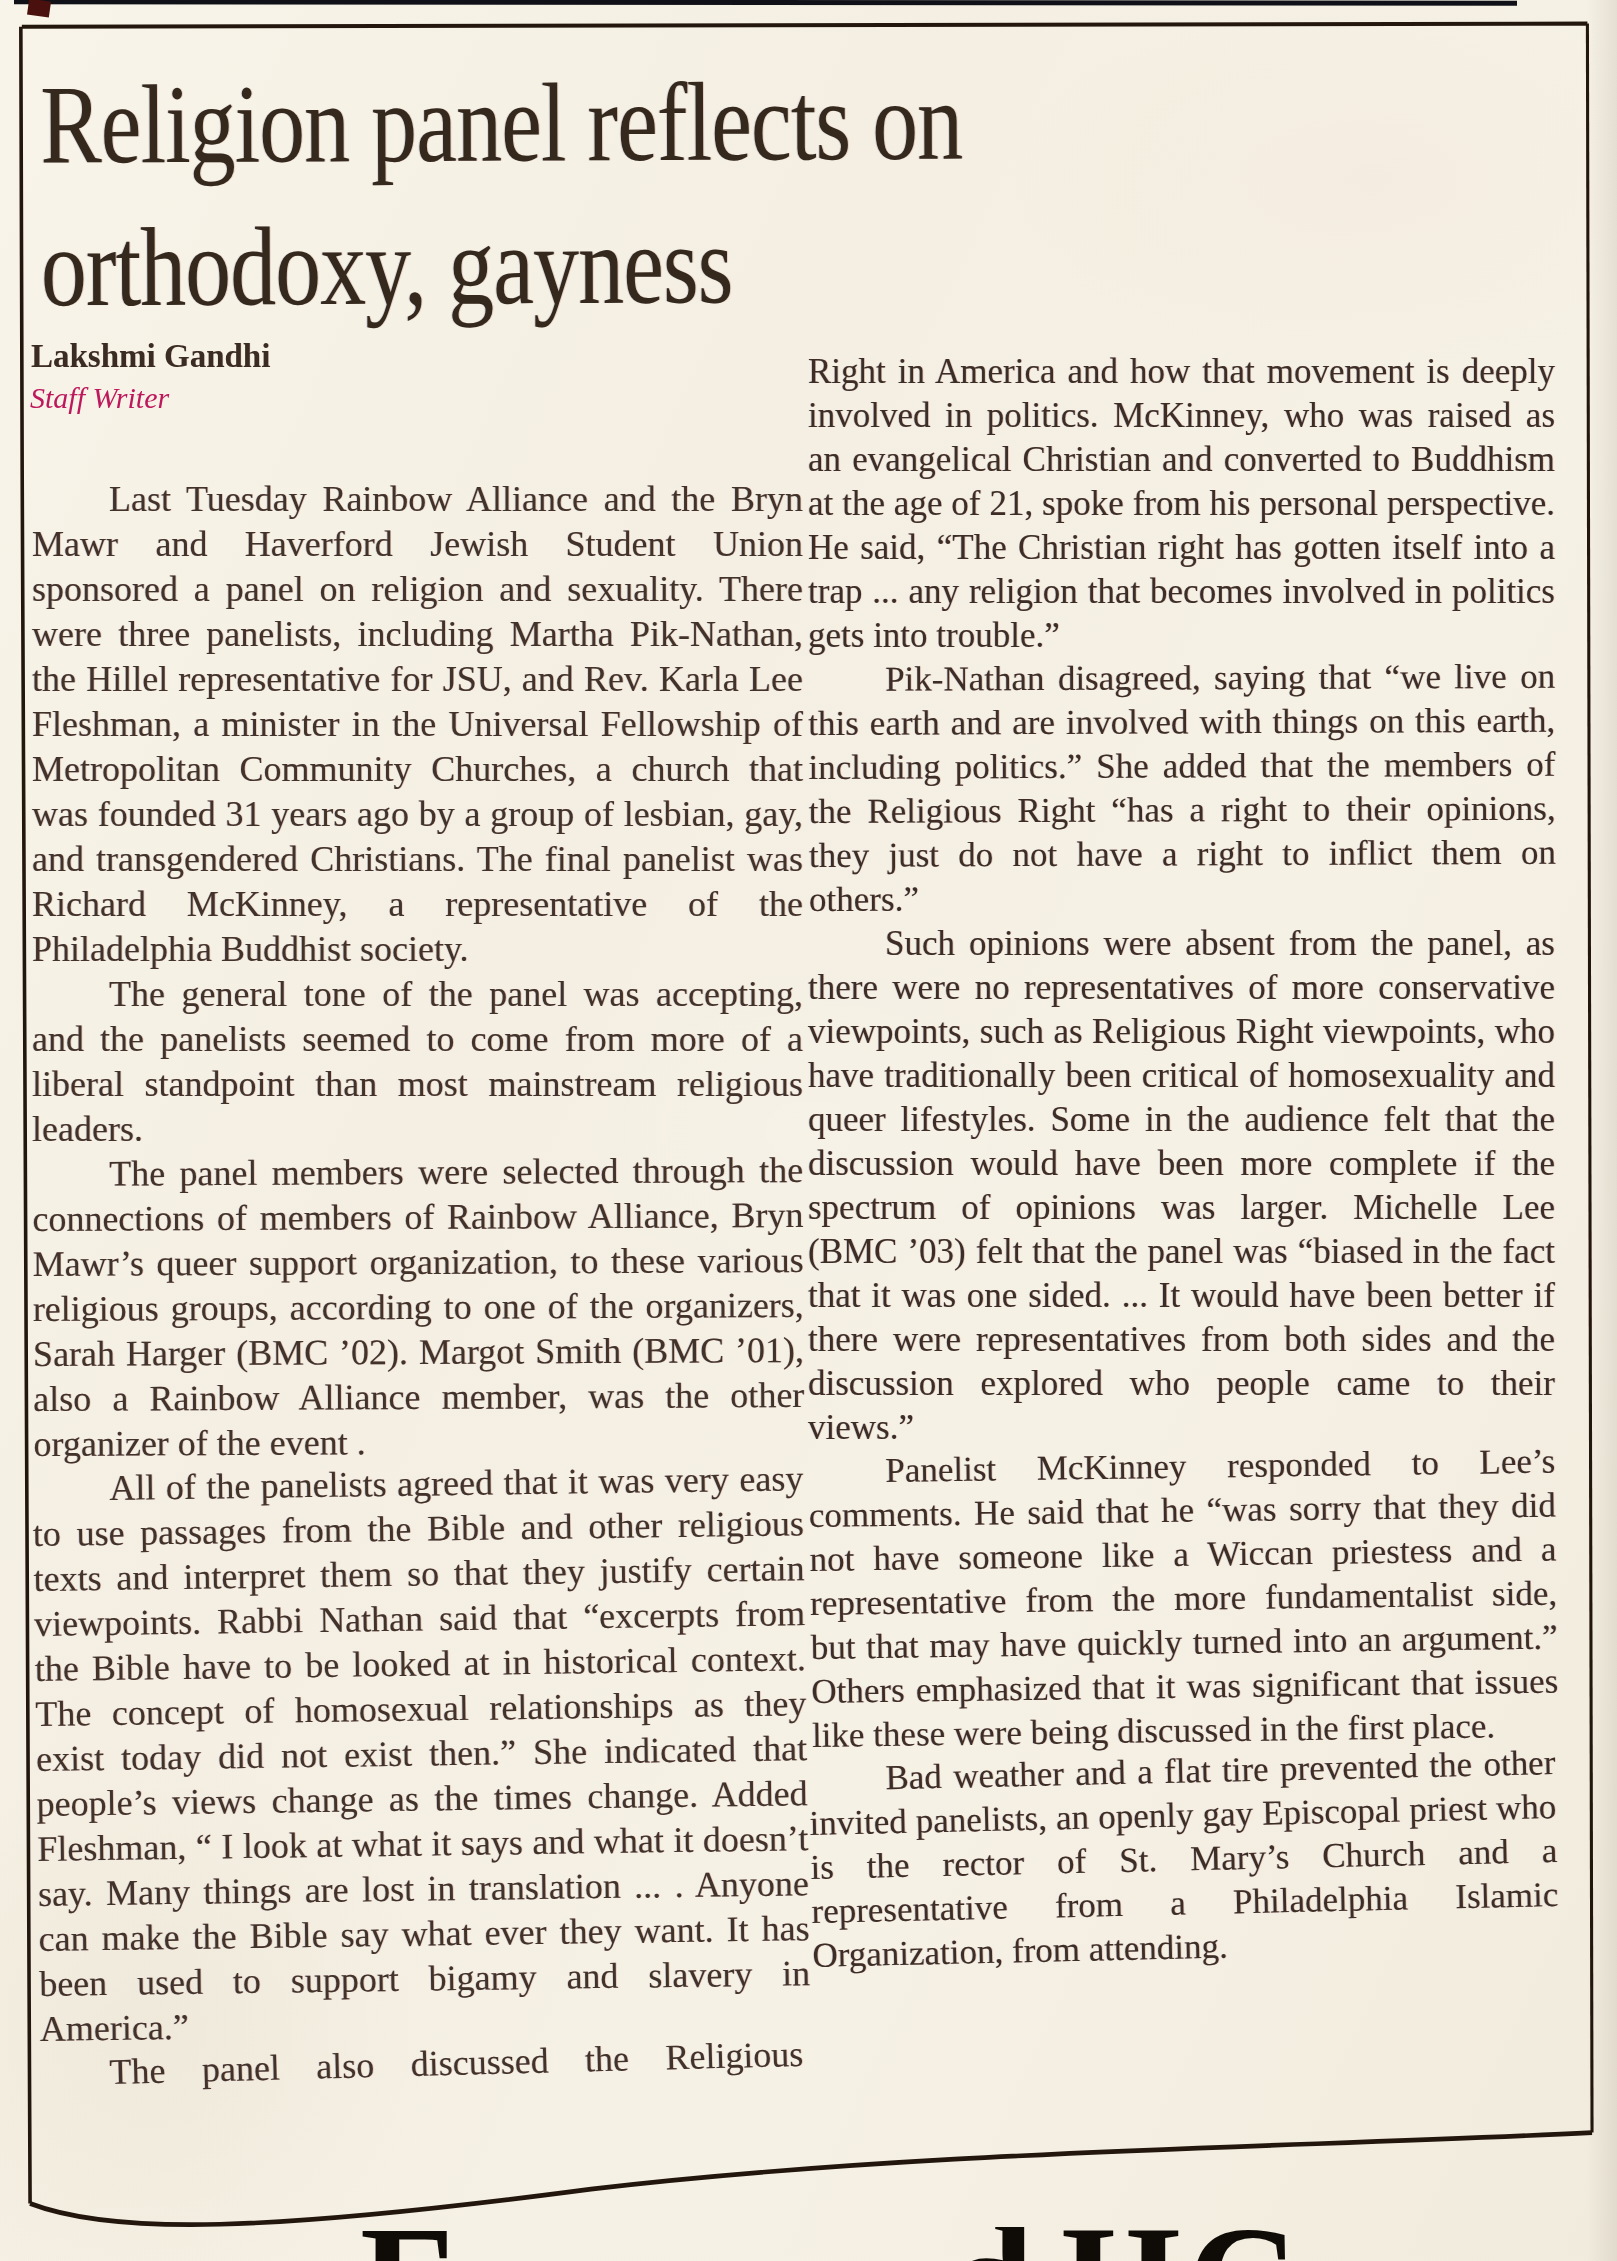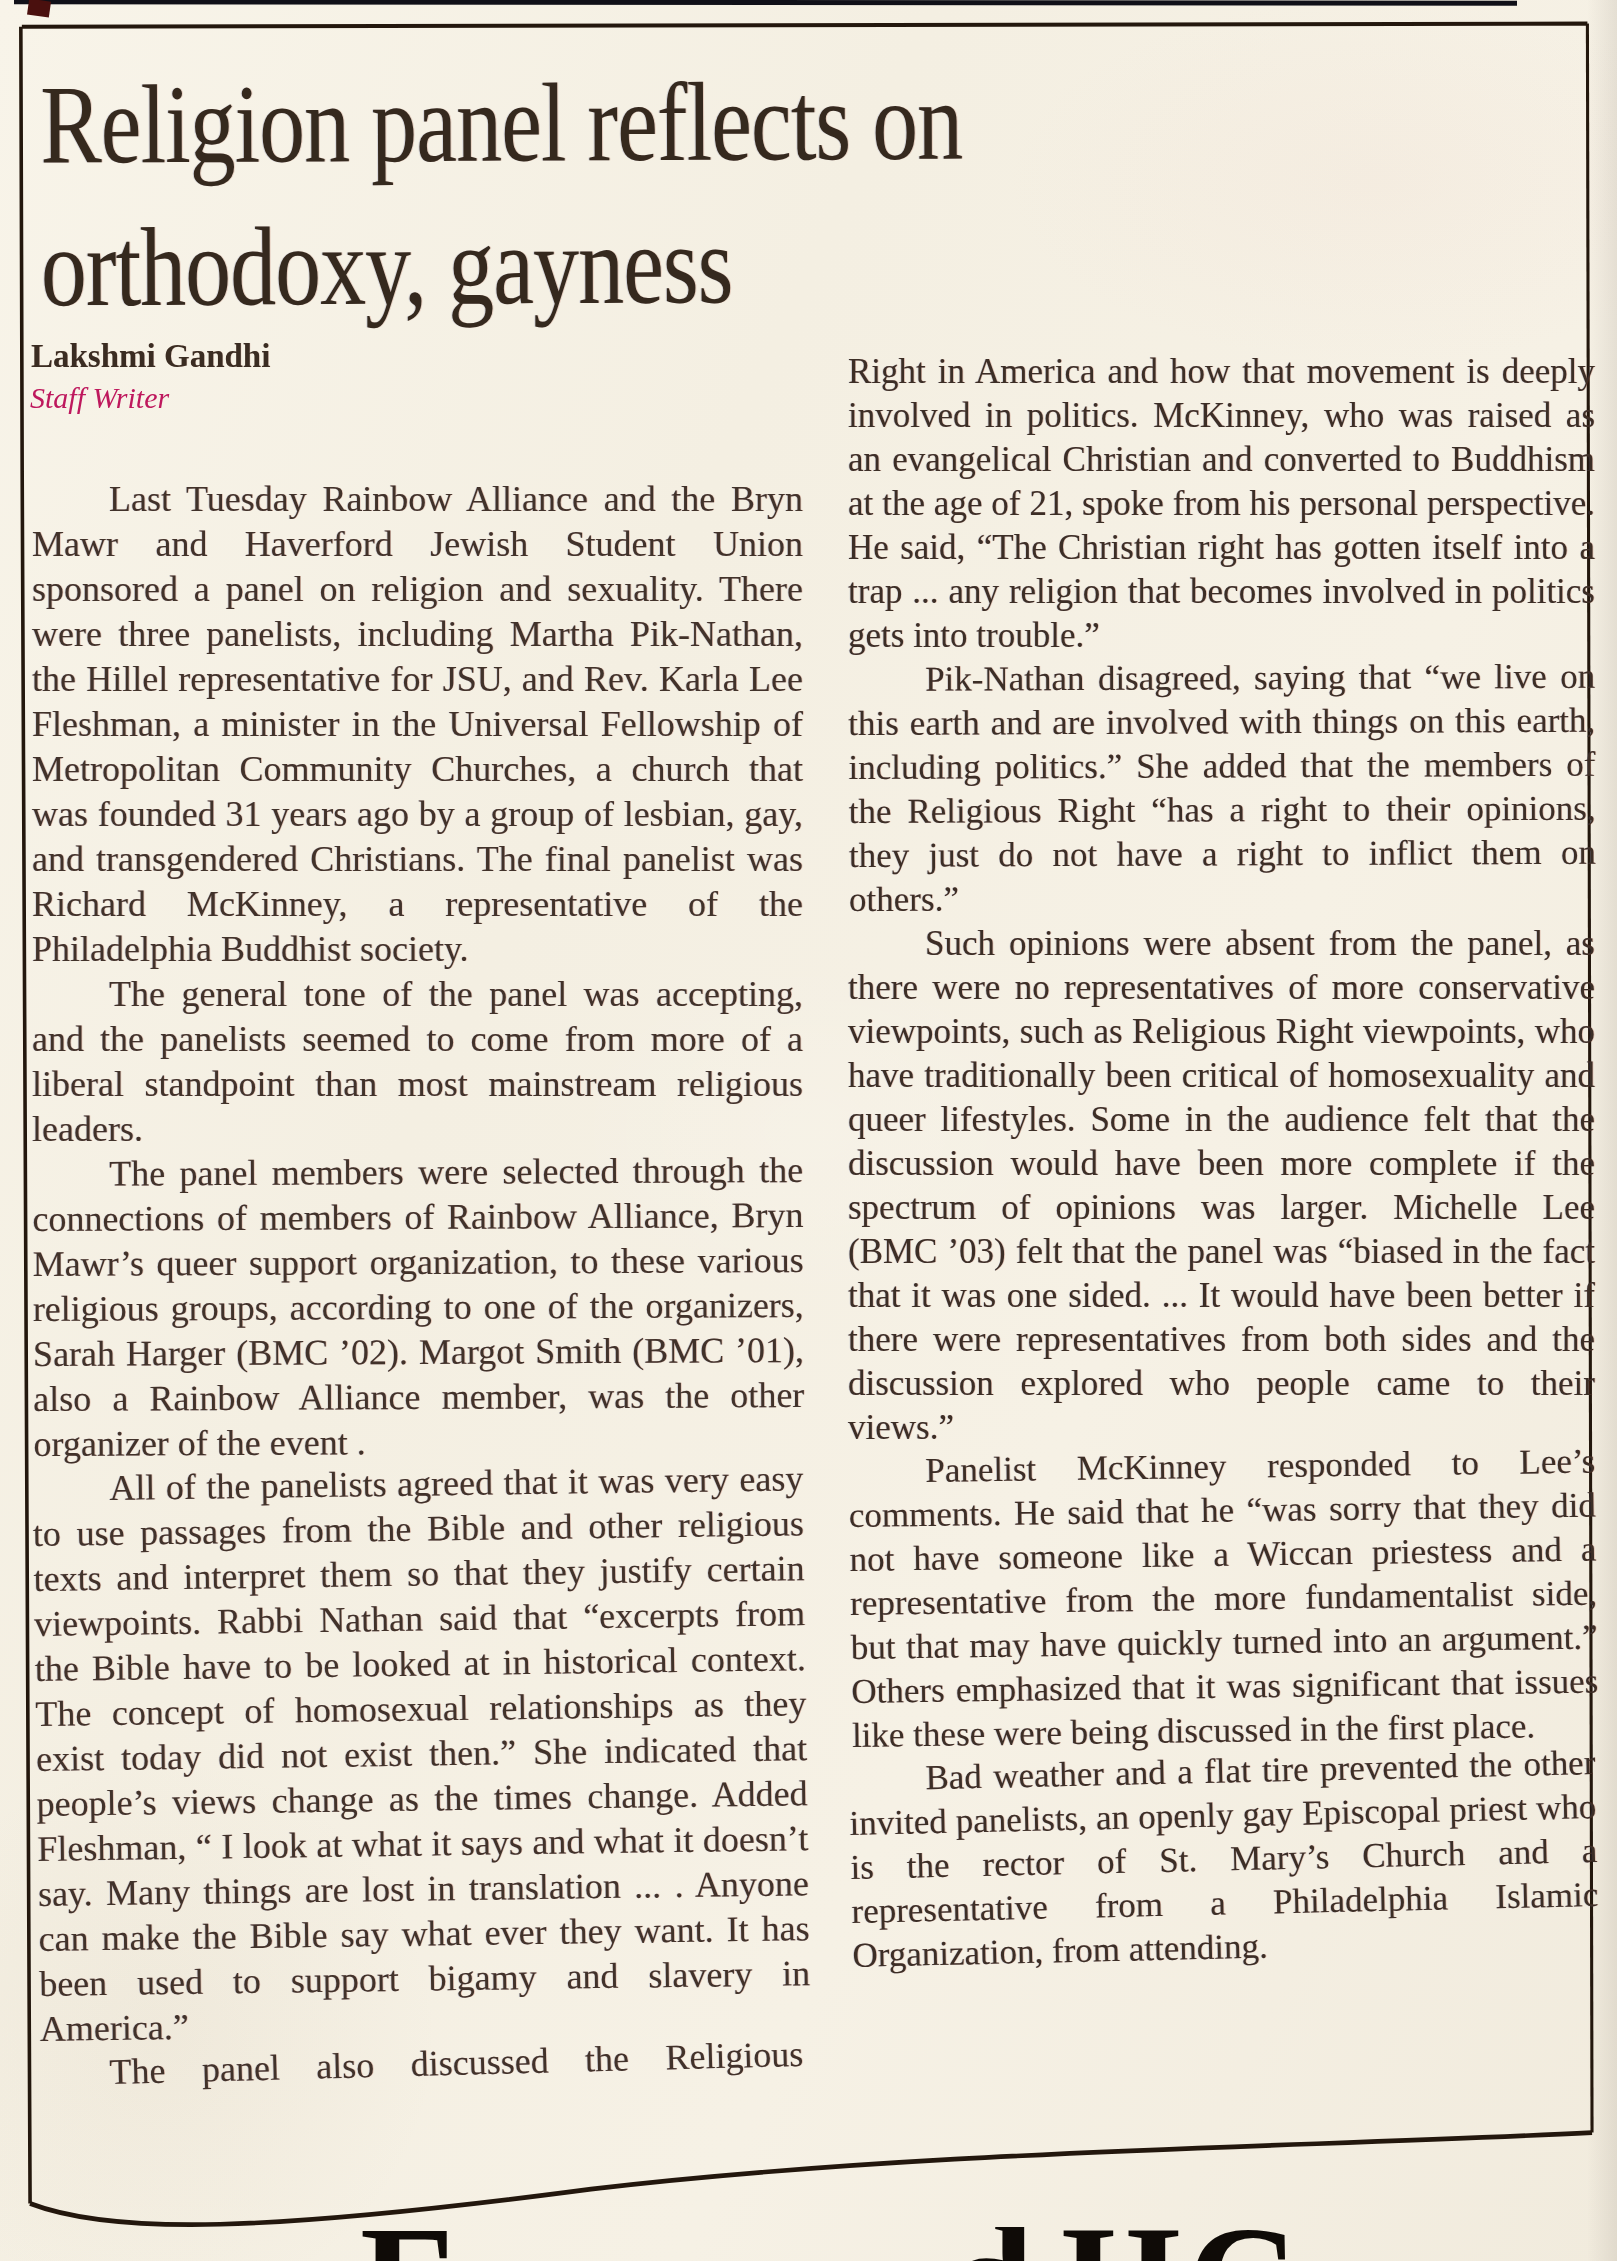--- a/index.html
+++ b/index.html
@@ -35,21 +35,21 @@
     text-shadow:0.5px 0 0 rgba(160,60,40,0.2);
     margin-top:9px;
   }
   .byline-role {
     position:absolute; left:30px; top:381px;
     font-size:30px; font-style:italic; color:#be185d;
   }
 
   .col { position:absolute; }
   .col-left  { left:32px;  top:477px; width:771px; }
-  .col-right { left:848px; top:350px; width:747px; }
+  .col-right { left:808px; top:350px; width:747px; }
   .col p {
     margin:0; text-align:justify; text-indent:77px;
     color:#41322a;
     text-shadow:0.7px 0 0 rgba(168,58,36,0.26), -0.7px 0 0 rgba(46,70,150,0.20);
   }
   .col-left  p { font-size:36px; line-height:45px; }
   .col-right p { font-size:35px; line-height:44px; color:#3c2e26; }
   .no-indent { text-indent:0 !important; }
   .fill-line { text-align-last:justify; }
   .col-left p:nth-of-type(3) { transform:rotate(-0.3deg); transform-origin:left top; }

